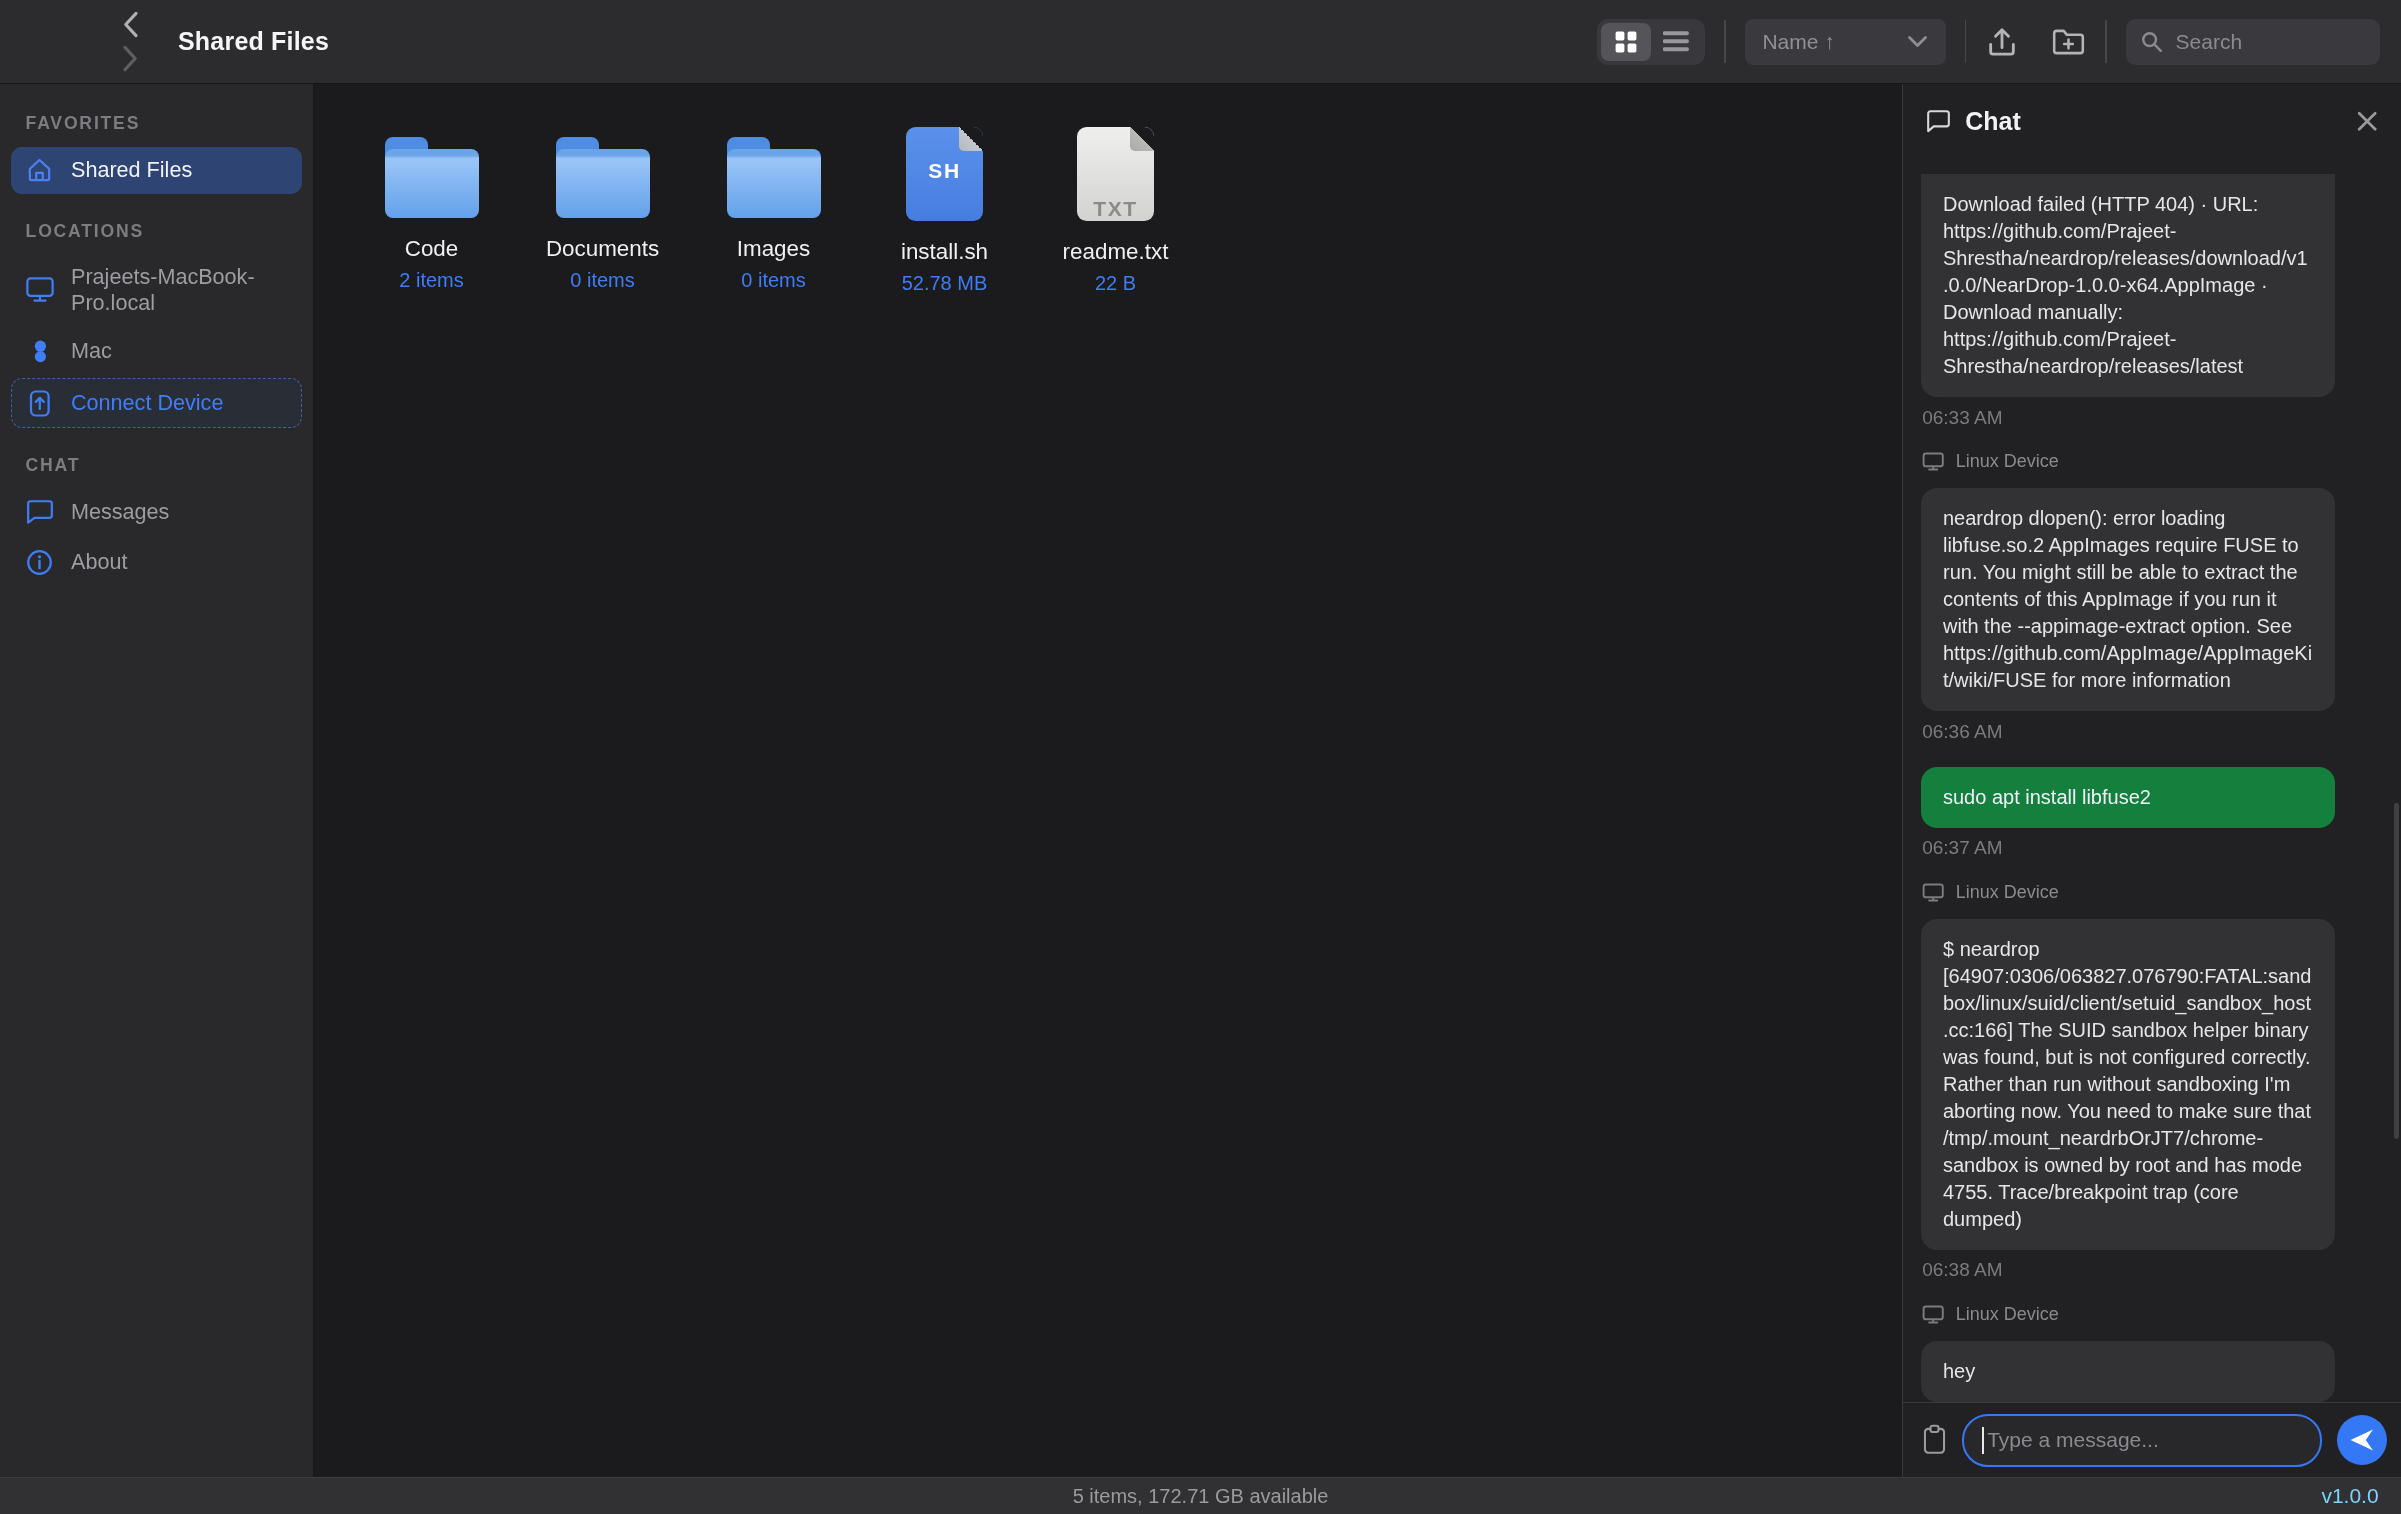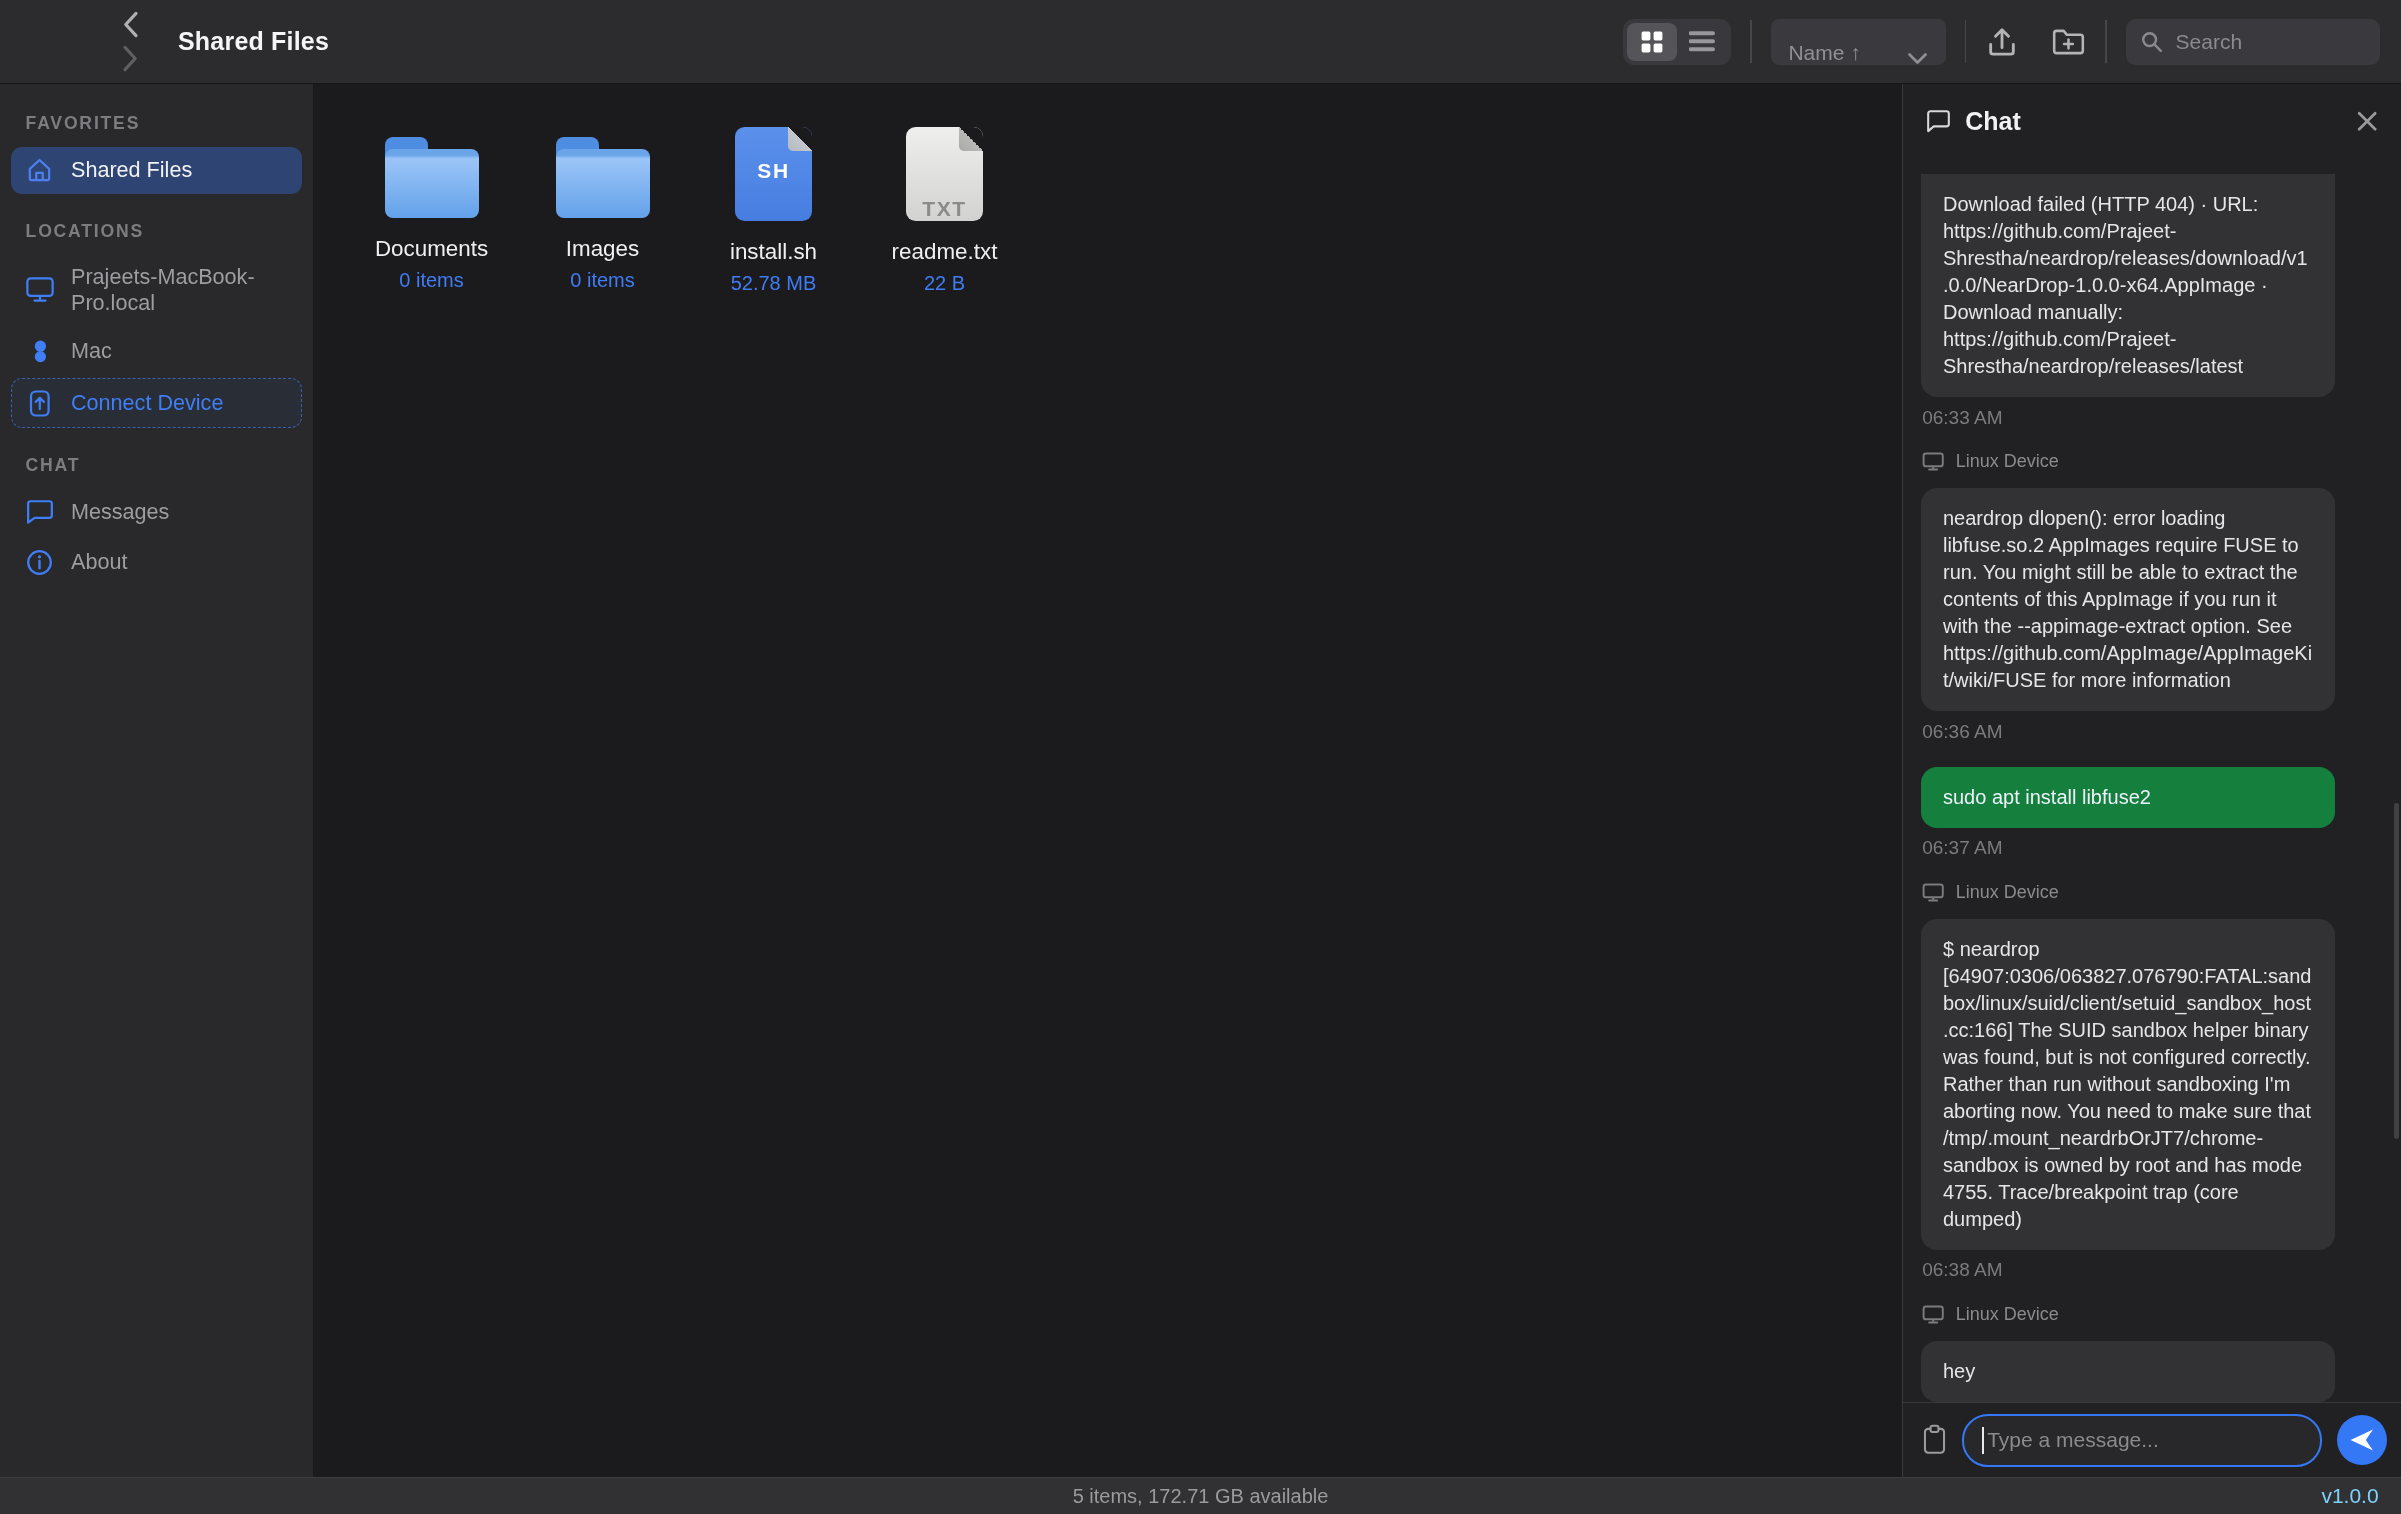--- a/index.html
+++ b/index.html
@@ -19,22 +19,22 @@
   }
   .nav-arrows { margin-left: 120px; display: flex; flex-direction: column; gap: 8px; }
   .nav-btn { width: 21px; height: 25.6px; display: flex; align-items: center; justify-content: center; }
   .topbar-title { margin-left: 37px; font-size: 25px; font-weight: 600; color: #f5f5f7; letter-spacing: 0.2px; }
   .toolbar { margin-left: auto; margin-right: 21px; display: flex; align-items: center; }
   .seg-toggle { display: flex; background: #39393d; border-radius: 11.2px; padding: 4px; }
   .seg { width: 50px; height: 38px; border-radius: 8px; display: flex; align-items: center; justify-content: center; }
   .seg.active { background: #545459; }
   .vsep { width: 1.6px; height: 43px; background: #47474b; margin: 0 19px; }
   .sort-dd {
-    width: 175px; height: 46px; background: #3a3a3e; border-radius: 8px;
-    display: flex; align-items: flex-end; padding: 0 17.6px; color: #909095; font-size: 21px; gap: 24px;
+    width: 201px; height: 46px; background: #3a3a3e; border-radius: 8px;
+    display: flex; align-items: center; padding: 0 17.6px; color: #909095; font-size: 21px; gap: 24px;
   }
   .sort-dd .chev { margin-left: auto; }
   .iconbtns { display: flex; align-items: center; gap: 32px; }
   .icon-btn { display: flex; align-items: center; justify-content: center; }
   .search {
     width: 254px; height: 46px; background: #3a3a3e; border-radius: 9.6px;
     display: flex; align-items: center; padding: 0 14.4px; gap: 11.2px;
   }
   .search-ph { color: #8a8a8f; font-size: 21px; }
 
@@ -259,20 +259,28 @@
               </svg>
           </span>
           <span>About</span>
         </div>
       </div>
     </div>
 
     <div class="main">
       <div class="file-grid">
 
+        <div class="file-cell">
+          <div class="folder-icon">
+              <div class="tab"></div>
+              <div class="fbody"></div>
+            </div>
+          <div class="file-name">Code</div>
+          <div class="file-meta">2 items</div>
+        </div>
 
         <div class="file-cell">
           <div class="folder-icon">
               <div class="tab"></div>
               <div class="fbody"></div>
             </div>
           <div class="file-name">Documents</div>
           <div class="file-meta">0 items</div>
         </div>
 

